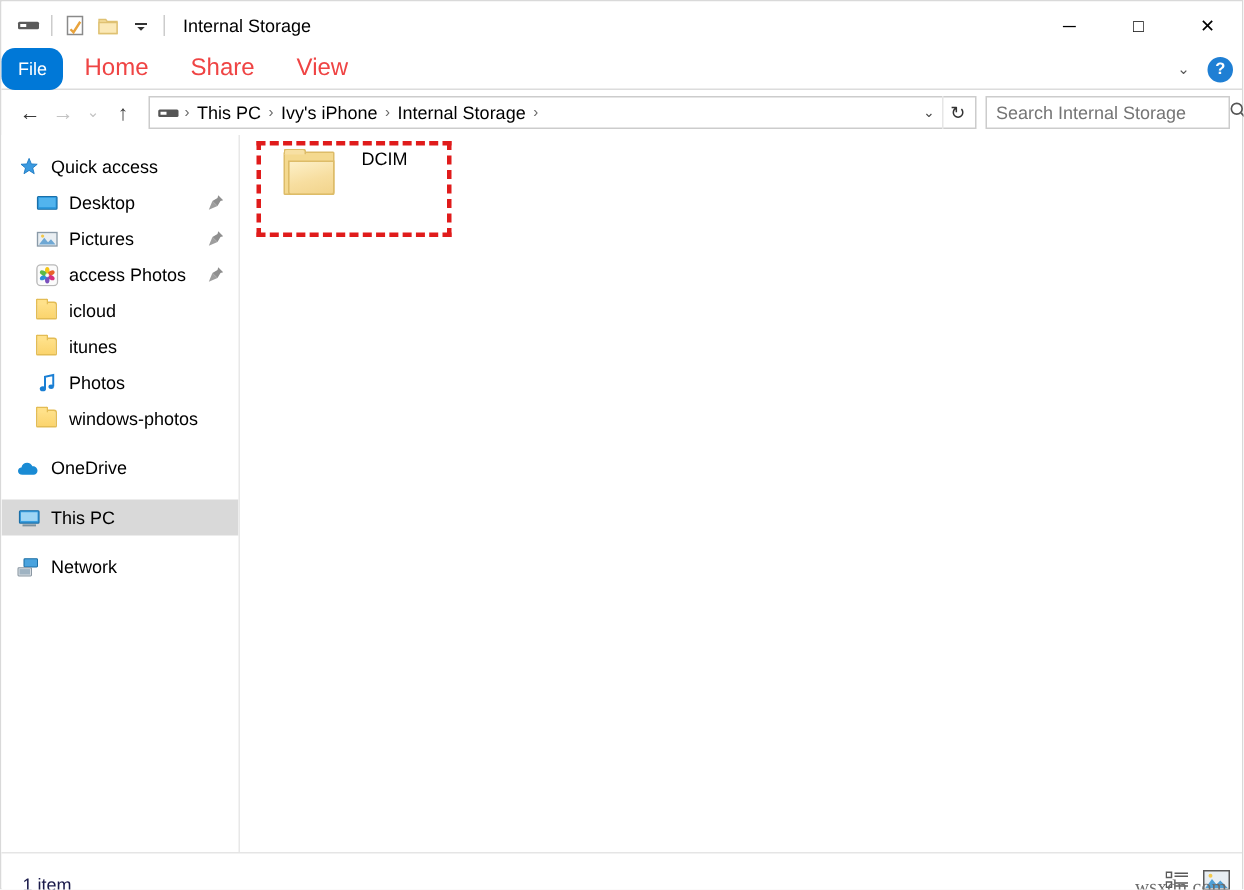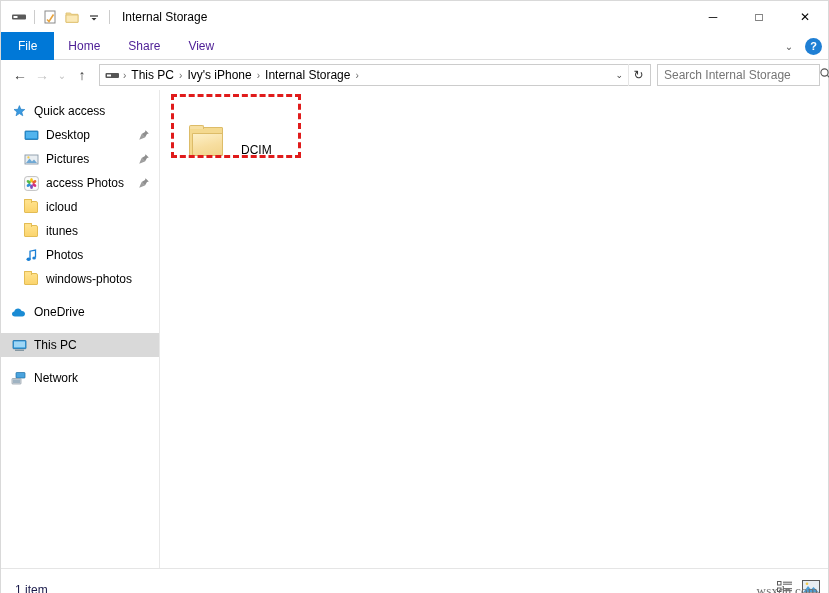--- a/index.html
+++ b/index.html
@@ -50,27 +50,28 @@
     position: relative;
     height: 28px;
     display: flex;
     align-items: stretch;
     background: #ffffff;
     border-bottom: 1px solid #dcdcdc;
   }
   .tab {
     display: flex; align-items: center; justify-content: center;
     padding: 0 14px;
-    font-size: 12px; color: #4c1d95;
+    font-size: 16px; color: #ef4444;
     height: 28px;
   }
   .tab.file {
     background: #0078d7; color: #ffffff;
-    padding: 0 17px;
+    padding: 0 11px;
     font-size: 12px;
+    border-radius: 9px;
   }
   .ribbon-right {
     position: absolute; right: 6px; top: 0; height: 28px;
     display: flex; align-items: center; gap: 9px;
   }
   .chev-down {
     width: 14px; height: 14px;
     display: flex; align-items: center; justify-content: center;
     color: #555; font-size: 10px;
   }
@@ -193,21 +194,21 @@
   
   .content {
     flex: 1;
     position: relative;
     background: #ffffff;
   }
   .file-tile {
     position: absolute;
     left: 20px; top: 9px;
     width: 125px; height: 58px;
-    display: flex; align-items: flex-end;
+    display: flex; align-items: flex-start;
   }
   .tile-folder {
     width: 36px; height: 32px;
     margin-left: 9px;
     position: relative;
   }
   .tile-folder .back {
     position: absolute; left: 0; top: 2px;
     width: 34px; height: 29px;
     background: #f4d98f;

